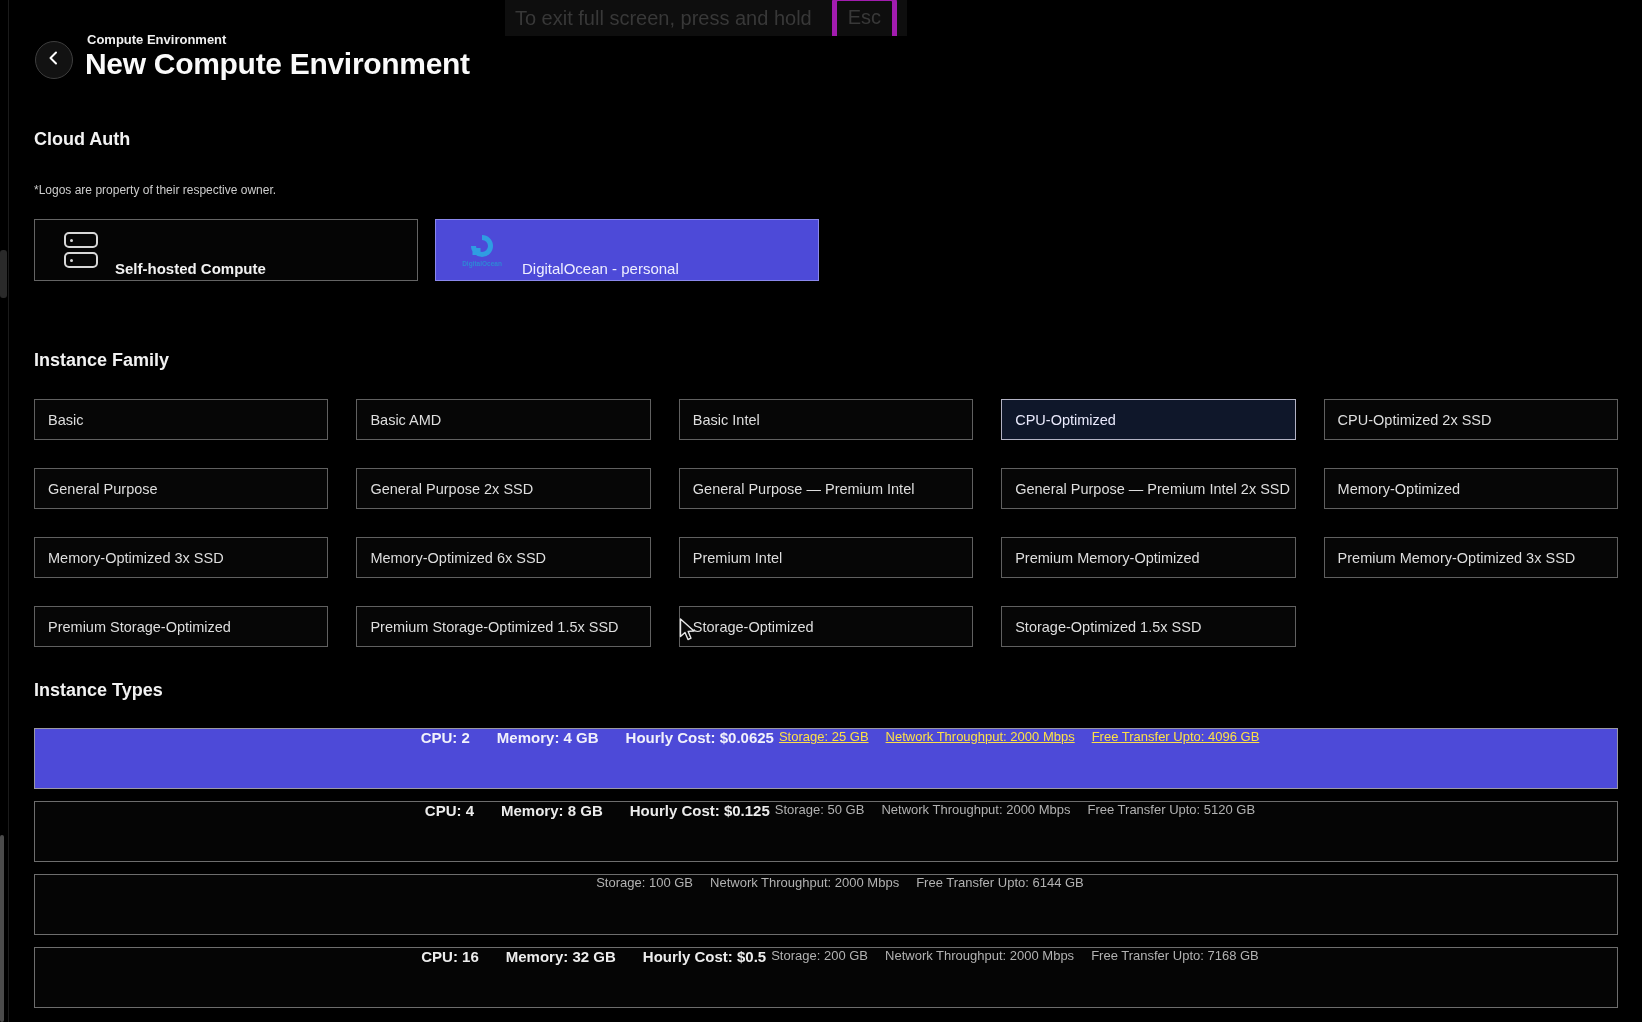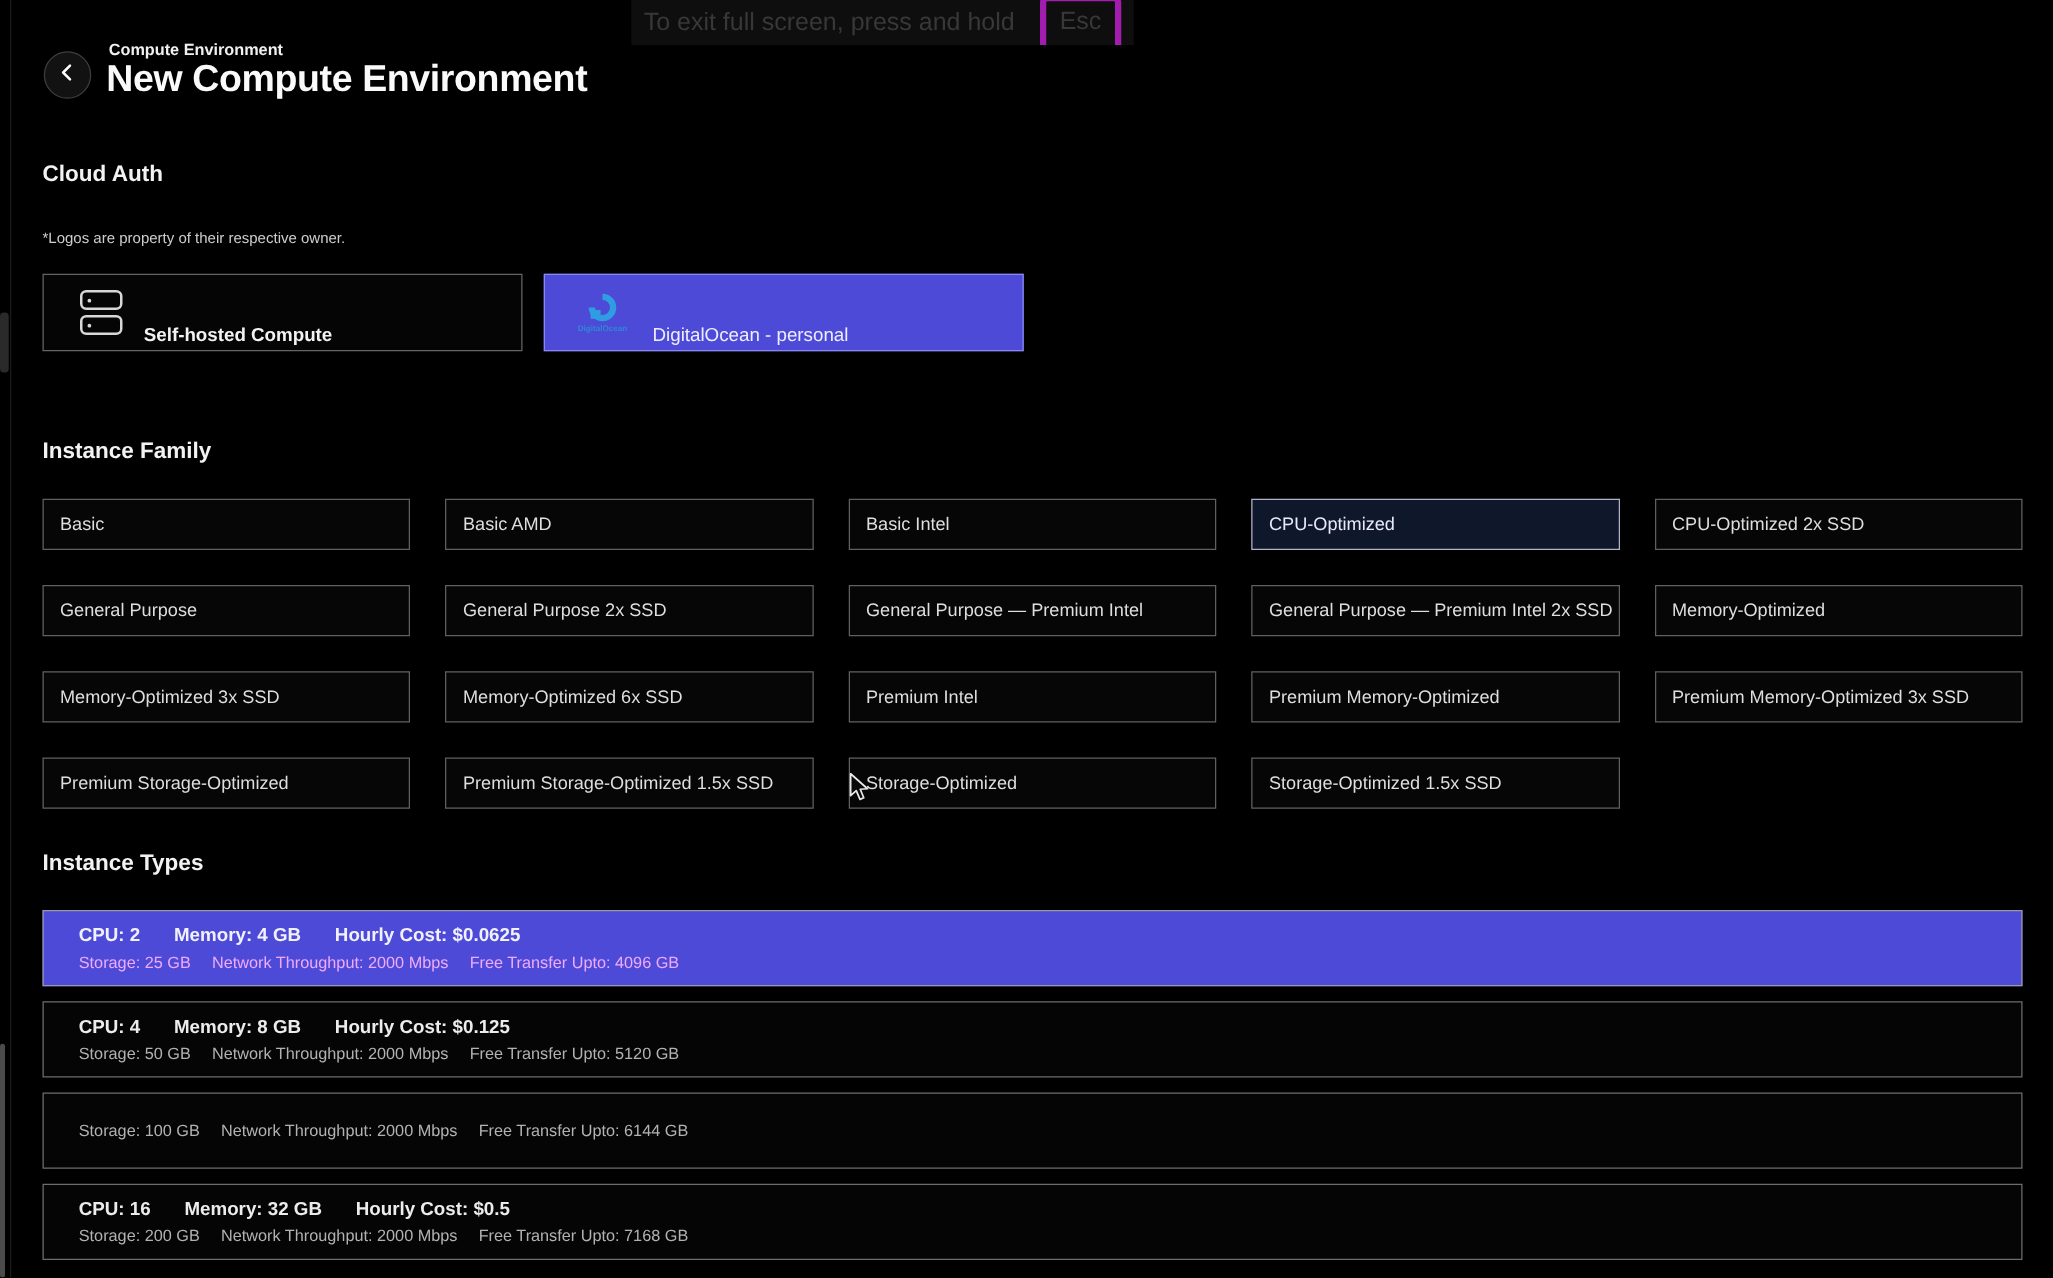--- a/index.html
+++ b/index.html
@@ -74,28 +74,28 @@
     height:41px; border:1px solid #606060; background:#060606;
     display:flex; align-items:center; padding-left:13px;
     font-size:14.5px; color:#dedede; cursor:pointer; white-space:nowrap; overflow:hidden;
   }
   .family-btn.selected { background:#0f172a; border-color:#b2b2c4; color:#e9e9fb; }
 
   
   .types-list { position:absolute; left:34px; top:728px; width:1584px; display:flex; flex-direction:column; gap:12px; }
   .type-card {
     height:61px; border:1px solid #6d6d6d; background:#050505;
-    display:flex; flex-direction:column; justify-content:center; gap:5px;
+    display:flex; flex-direction:row; justify-content:center; gap:5px;
     padding-left:28px; cursor:pointer;
   }
   .type-card.selected { background:#4d4ad8; border-color:#9b99a3; }
   .type-title { display:flex; gap:27px; font-size:15px; font-weight:600; color:#ececec; }
   .type-card.selected .type-title { color:#f1f1fb; }
   .type-specs { display:flex; gap:17px; font-size:13px; color:#b2b2b2; }
-  .type-card.selected .type-specs { color:#f0abfc; }
+  .type-card.selected .type-specs { color:#fde047;text-decoration:underline; }
 
   .mouse-cursor { position:absolute; left:679px; top:618px; pointer-events:none; }
 </style>
 </head>
 <body>
 
 <div class="left-track"></div>
 <div class="left-thumb-dark"></div>
 <div class="left-thumb-light"></div>
 

